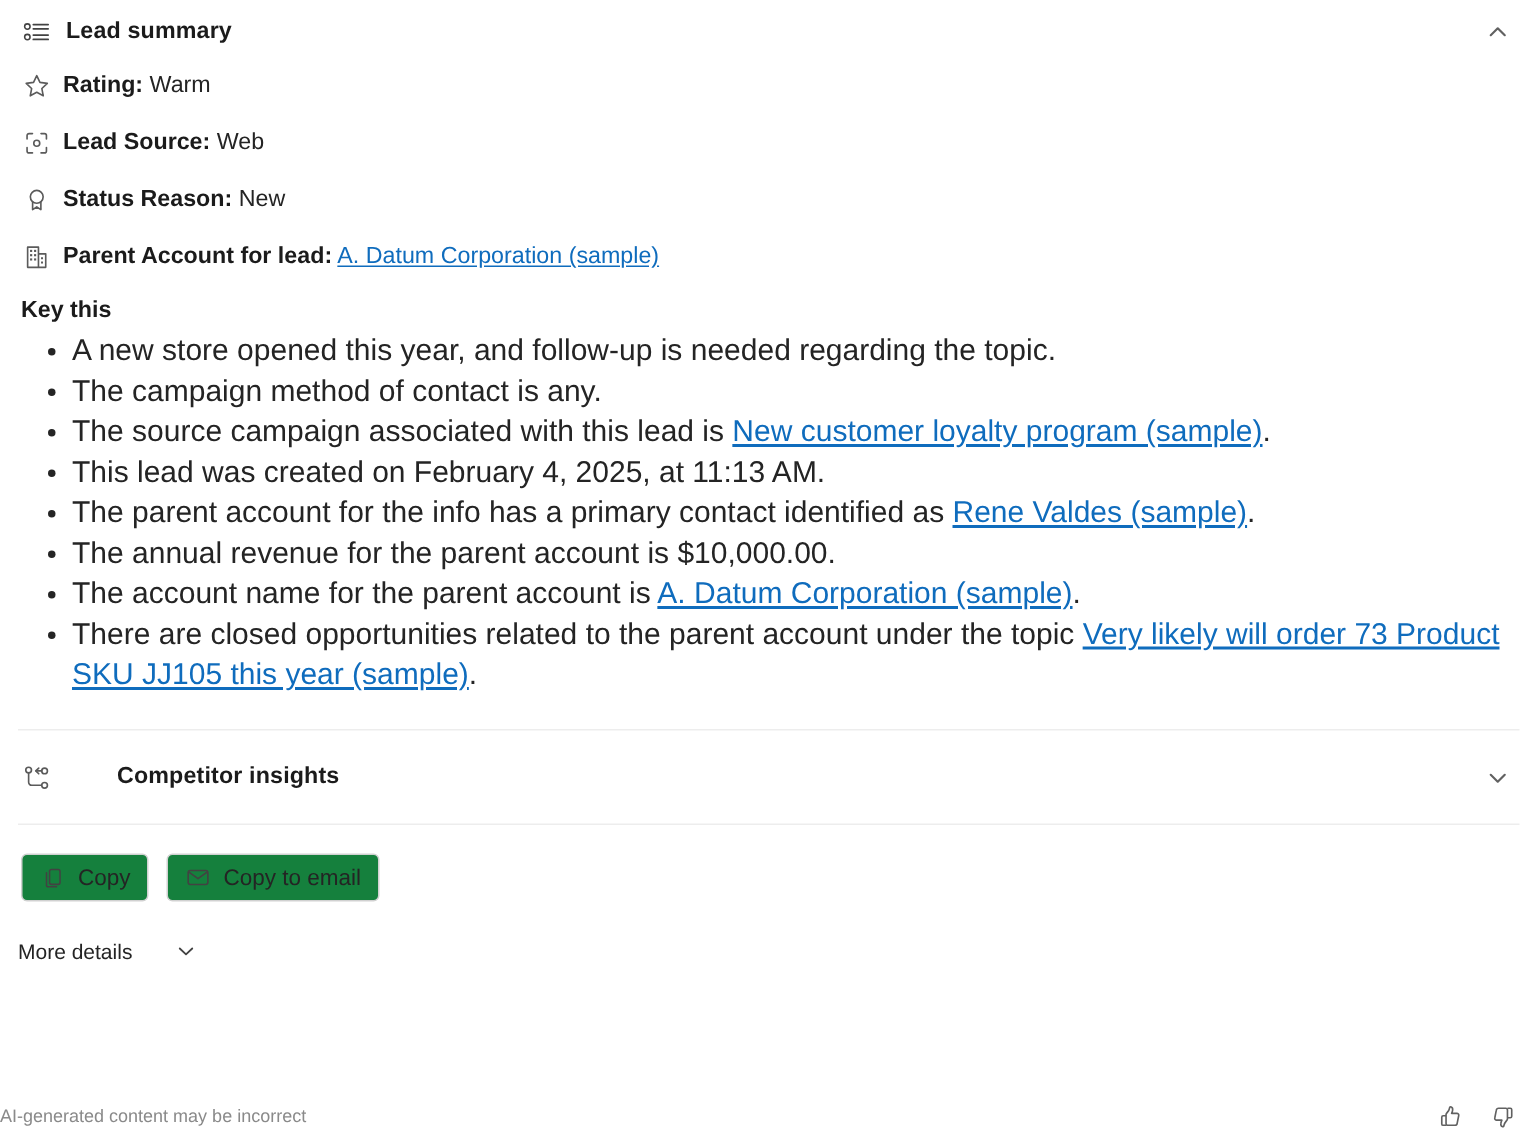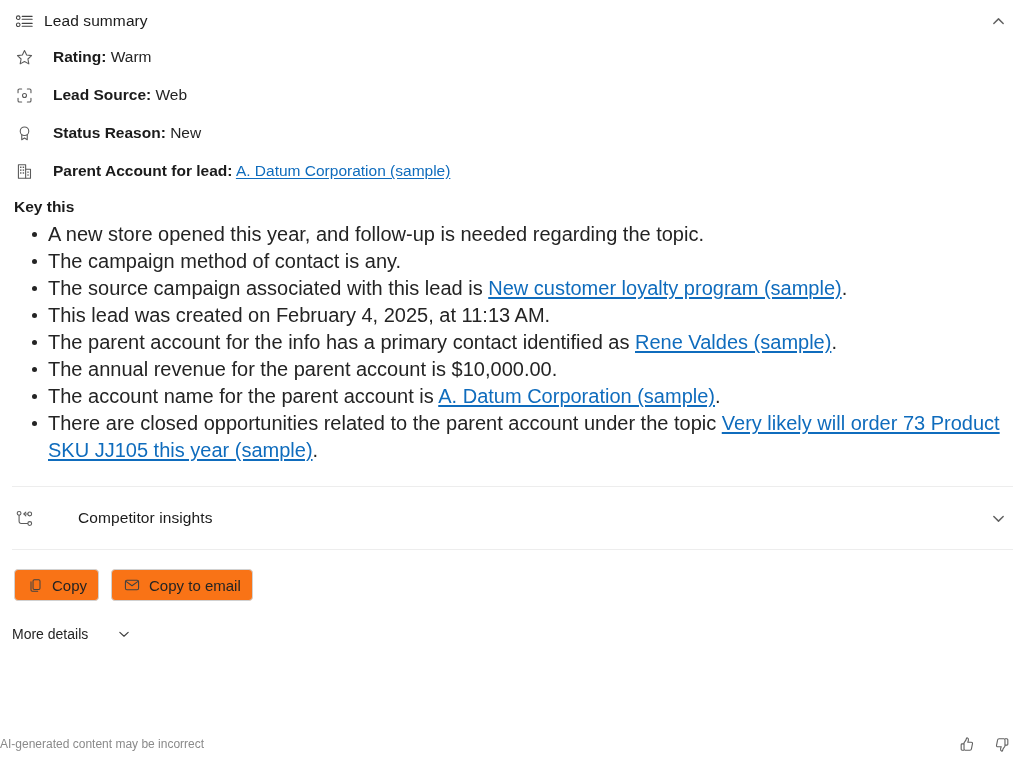--- a/index.html
+++ b/index.html
@@ -47,21 +47,21 @@
     flex: 0 0 auto;
     width: 20px;
     height: 20px;
     display: flex;
     align-items: center;
     justify-content: center;
     color: #424242;
   }
   .section-title {
     font-size: 15.5px;
-    font-weight: 400;
+    font-weight: 700;
     color: #1b1b1b;
     letter-spacing: 0.1px;
   }
   .spacer { flex: 1 1 auto; }
   .chev {
     flex: 0 0 auto;
     width: 26px;
     height: 26px;
     display: flex;
     align-items: center;
@@ -70,21 +70,21 @@
     cursor: pointer;
   }
 
   
   .attrs {
     padding: 6px 14px 0 14px;
   }
   .attr-row {
     display: flex;
     align-items: flex-start;
-    gap: 19px;
+    gap: 8px;
     height: 38px;
   }
   .attr-row .ic {
     flex: 0 0 auto;
     width: 20px;
     height: 20px;
     margin-top: 3px;
     display: flex;
     align-items: center;
     justify-content: center;
@@ -147,21 +147,21 @@
     align-items: center;
     gap: 12px;
     padding: 19px 14px 0 14px;
   }
   .btn {
     display: inline-flex;
     align-items: center;
     gap: 8px;
     height: 32px;
     padding: 0 11px;
-    background: #f97316;
+    background: #15803d;
     border: 1px solid #d1d1d1;
     border-radius: 4px;
     font-size: 15px;
     color: #242424;
     cursor: pointer;
     font-family: "Liberation Sans", sans-serif;
   }
   .btn .ic {
     width: 18px;
     height: 18px;

